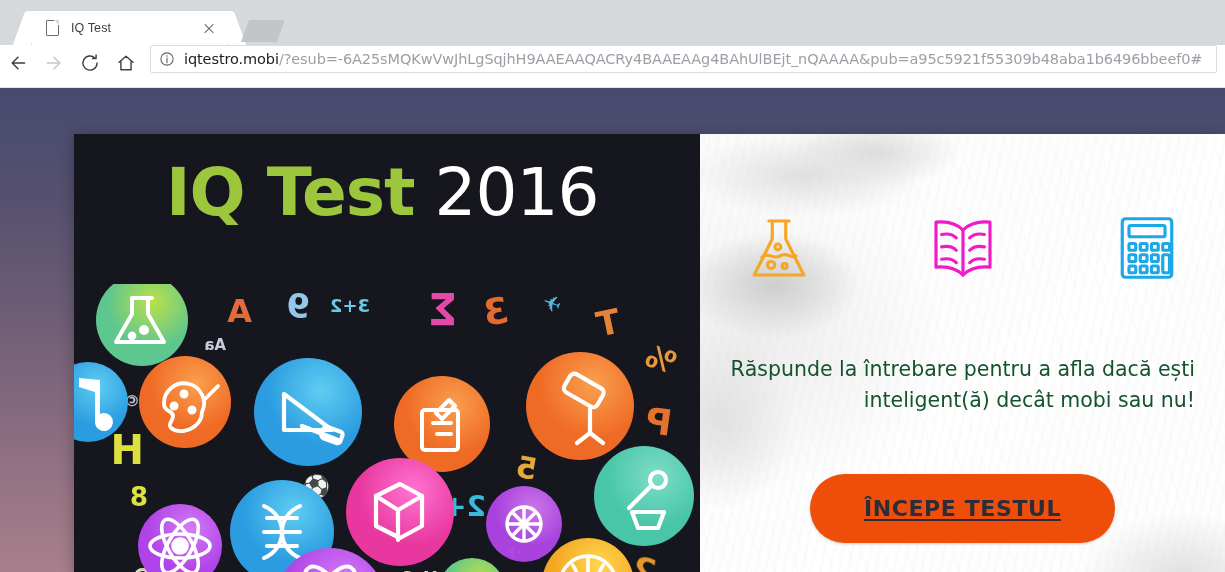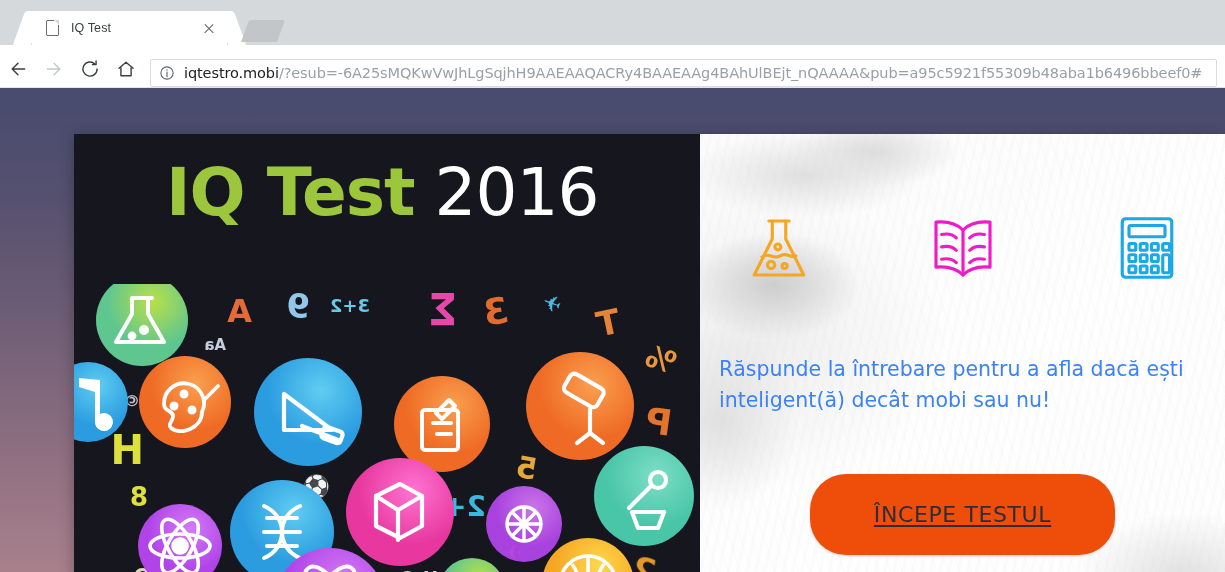--- a/index.html
+++ b/index.html
@@ -54,21 +54,21 @@
   .tab-close::after  { transform:rotate(-45deg); }
 
   .newtab {
     width:36px; height:22px; margin-left:18px; margin-bottom:3px;
     background:#c3c6c9; transform:skewX(-20deg);
     border-top-left-radius:2px; border-top-right-radius:2px;
     cursor:pointer;
   }
 
   .toolbar {
-    height:43px; background:#fff; display:flex; align-items:flex-end;
+    height:43px; background:#fff; display:flex; align-items:flex-start;
     padding:0 8px 0 0; border-bottom:1px solid #e2e4e6;
   }
   .navbtn {
     width:36px; height:36px; flex:none; position:relative;
     display:flex; align-items:center; justify-content:center; cursor:pointer;
   }
   .navbtn svg { display:block; }
 
   .omnibox {
     flex:1; height:28px; margin-left:6px; background:#fff;
@@ -137,34 +137,35 @@
 
   .icons-row {
     position:absolute; left:0; right:0; top:78px;
     display:flex; justify-content:center; gap:112px;
     z-index:3;
   }
   .sub-icon { width:72px; height:72px; }
 
   .tagline {
     position:absolute; left:0; right:0; top:220px; z-index:3;
-    text-align:left; padding:0 19px;
+    text-align:right; padding:0 30px;
     font-family:"DejaVu Sans", sans-serif;
-    font-size:20.5px; line-height:1.52; color:#3b82f6;
+    font-size:20.5px; line-height:1.52; color:#14532d;
   }
 
   .cta-wrap {
     position:absolute; left:0; right:0; top:340px; z-index:3;
     display:flex; justify-content:center;
   }
   .cta {
-    width:305px; height:81px; border-radius:36px;
+    width:305px; height:69px; border-radius:36px;
     background:#ef4e0a; border:none; cursor:pointer;
     display:flex; align-items:center; justify-content:center;
     box-shadow:0 1px 3px rgba(0,0,0,.18);
+    font-weight:bold;
   }
   .cta-label {
     font-family:"DejaVu Sans", sans-serif;
     font-size:22px; color:#2d2d38; letter-spacing:.6px;
     text-decoration:underline; text-underline-offset:3px;
   }
 </style>
 </head>
 <body>
 

